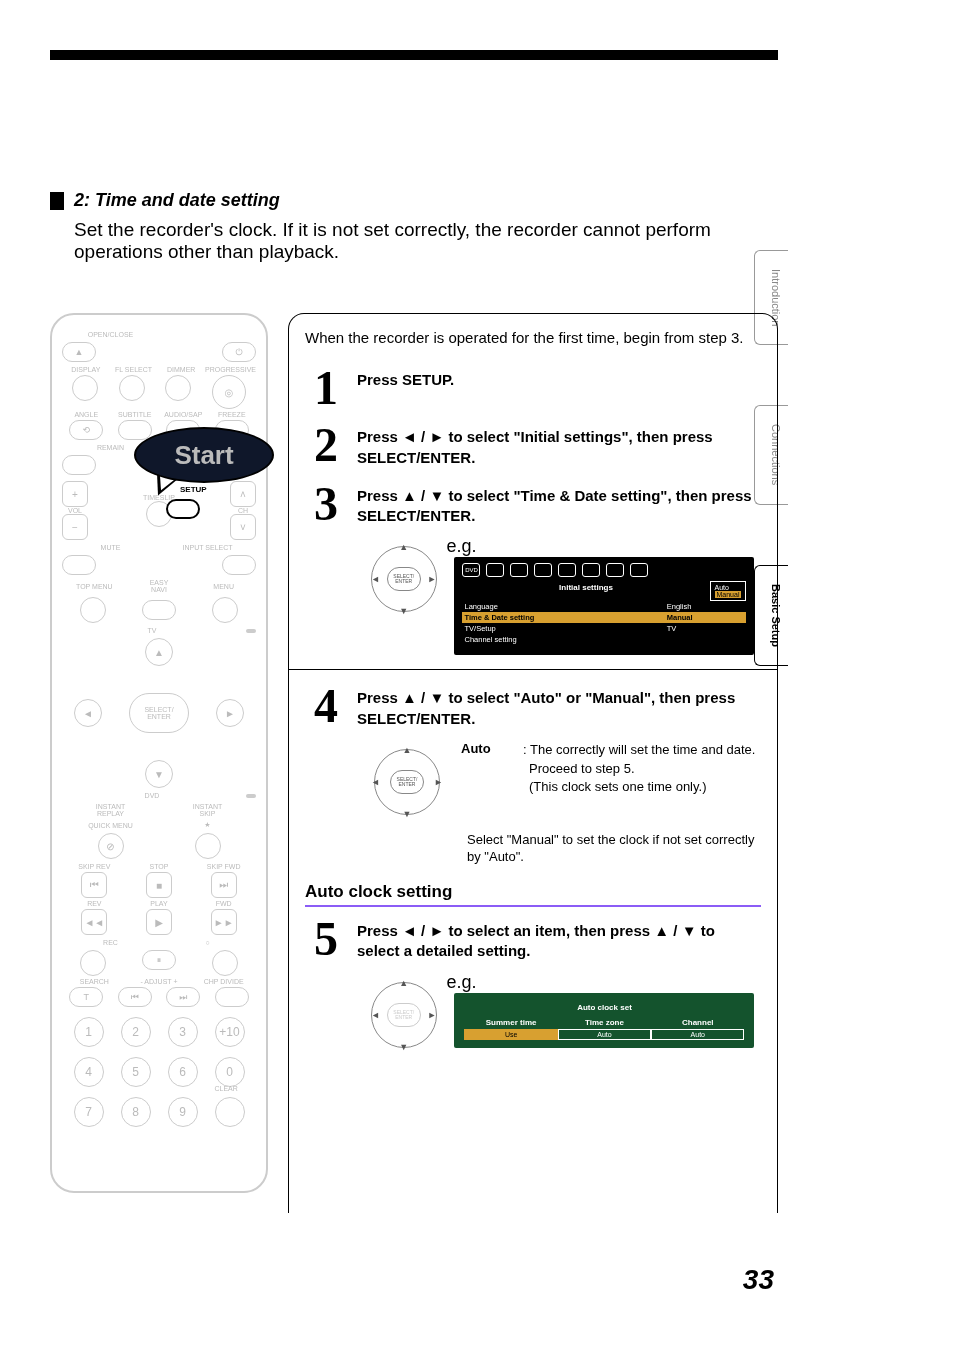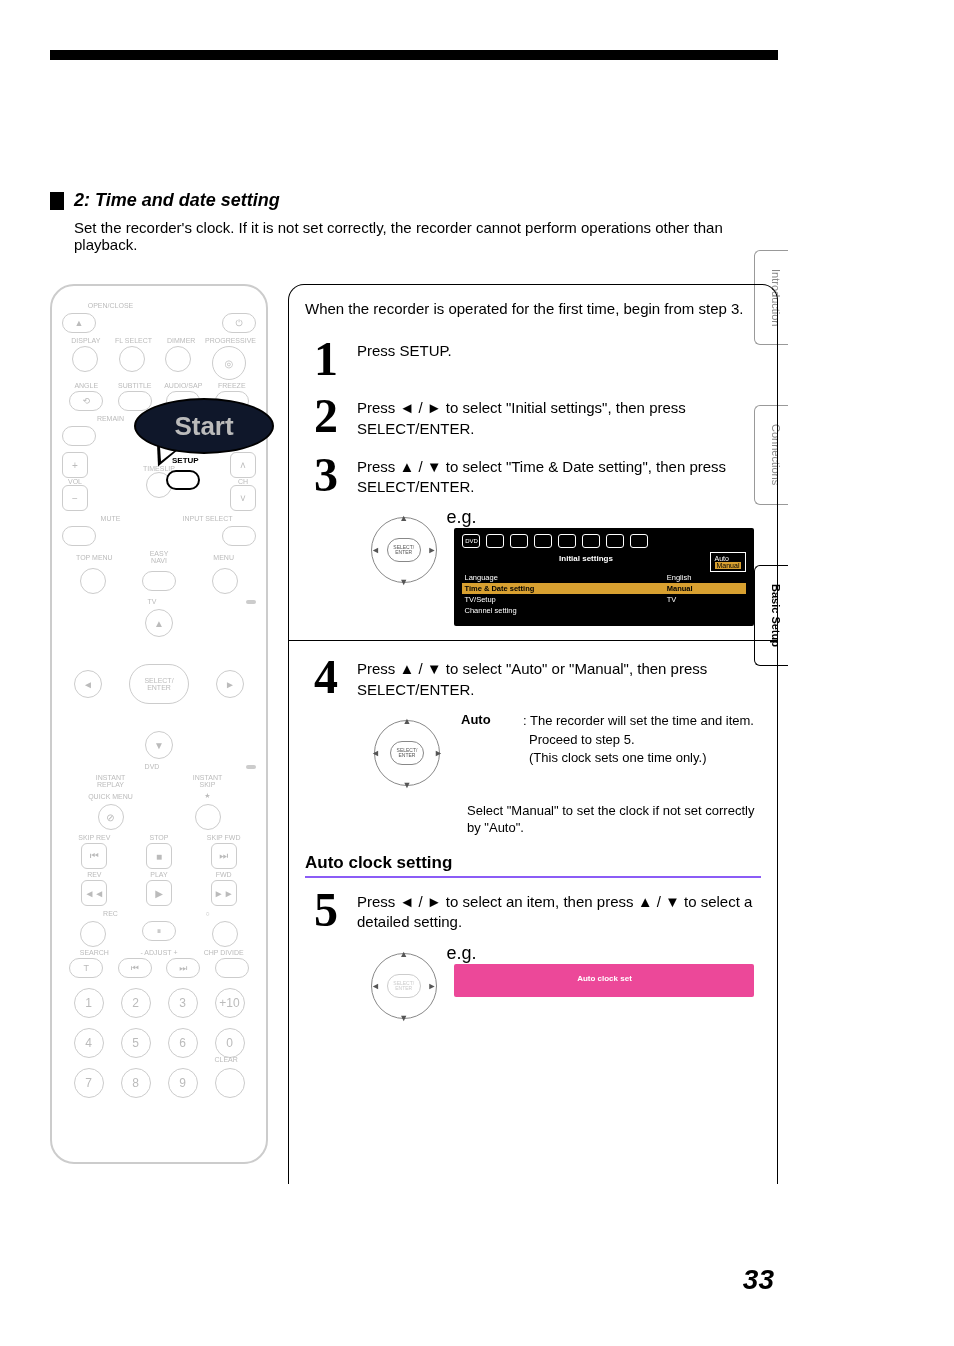--- a/index.html
+++ b/index.html
@@ -29,23 +29,23 @@
     align-items: center;
     margin-bottom: 8px;
   }
   .section-marker {
     width: 14px; height: 18px; background: #000; margin-right: 10px;
   }
   .section-title {
     font-size: 18px; font-weight: bold; font-style: italic;
   }
   .section-desc {
-    font-size: 15px;
+    font-size: 19px;
     margin-left: 24px;
-    margin-bottom: 31px;
+    margin-bottom: 50px;
   }
   
   .tabs {
     position: absolute;
     right: -10px;
     top: 200px;
     width: 34px;
     display: flex;
     flex-direction: column;
     gap: 60px;
@@ -125,21 +125,21 @@
     position:absolute; left:100px; top:158px; width:0; height:0;
     border-left:10px solid transparent; border-right:14px solid transparent;
     border-top:24px solid #000; transform: rotate(20deg); z-index:4;
   }
   .start-tail::after{
     content:""; position:absolute; left:-7px; top:-24px; width:0;height:0;
     border-left:8px solid transparent; border-right:11px solid transparent;
     border-top:18px solid #fff;
   }
   .setup-pointer {
-    position:absolute; left:120px; top:170px; font-size:8px; font-weight:bold; color:#000;
+    position:absolute; left:128px; top:170px; font-size:8px; font-weight:bold; color:#000;
   }
   .setup-btn-hl {
     position:absolute; left:114px; top:184px;
     width:34px; height:20px; border:2px solid #000; border-radius:10px;
     background:#fff; z-index:3;
   }
   
   .steps {
     flex: 1;
     border: 1.5px solid #000;
@@ -152,21 +152,21 @@
     position: relative;
   }
   .steps-intro { font-size:15px; font-weight:normal; margin-bottom:18px; line-height:1.35; }
   .step { display:flex; gap:10px; margin-bottom: 14px; align-items:flex-start; }
   .step .num {
     font-family: Georgia, 'Times New Roman', serif;
     font-size: 48px; font-weight:bold; line-height:0.9;
     min-width: 42px; text-align:center;
   }
   .step .body { flex:1; padding-top:4px; }
-  .step .title { font-size:15px; font-weight:normal; line-height:1.35; }
+  .step .title { font-size:15px; font-weight:bold; line-height:1.35; }
   .step .sub { margin-top: 10px; }
   .nav-widget {
     width: 80px; height: 78px; position:relative; margin: 4px 0 0 10px;
     display:inline-block; vertical-align:top;
   }
   .nav-widget .ring {
     position:absolute; left:50%; top:50%; transform:translate(-50%,-50%);
     width:66px; height:66px; border:1.5px solid #888; border-radius:50%;
   }
   .nav-widget .ctr {
@@ -216,21 +216,21 @@
     content:""; position:absolute; left:0; top:0;
     border-top:5px solid transparent; border-bottom:5px solid transparent;
     border-left:8px solid #888;
   }
   .page-arrow::after{
     content:""; position:absolute; left:3px; top:0;
     border-top:5px solid transparent; border-bottom:5px solid transparent;
     border-left:8px solid #888;
   }
   .osd2 {
-    display:inline-block; background:#ec4899; color:#fff; font-size:8px;
+    display:inline-block; background:#14532d; color:#fff; font-size:8px;
     padding:10px 10px 8px 10px; width:300px; border-radius:2px; margin-left:8px;
   }
   .osd2 .t { text-align:center; font-weight:bold; margin-bottom:6px; font-size:8px;}
   .osd2 .cols { display:flex; justify-content:space-between; text-align:center;}
   .osd2 .col { flex:1; }
   .osd2 .col .h { font-weight:bold; margin-bottom:2px;}
   .osd2 .col .v { border:1px solid #fff; padding:1px 0; font-size:7px;}
   .osd2 .col.first .v { background:#d8a030; color:#000; border-color:#d8a030;}
   .step4-opts { display:flex; gap:14px; align-items:flex-start; }
   .step4-text { flex:1; }
@@ -525,21 +525,21 @@
               <div class="ctr" style="white-space:pre;">SELECT/
 ENTER</div>
               <div class="a au">▲</div>
               <div class="a ad">▼</div>
               <div class="a al">◄</div>
               <div class="a ar">►</div>
             </div>
             <div class="step4-text">
               <div class="opt-row">
                 <span class="k">Auto</span>
-                <span class="opt-desc">: The recorder will set the time and item.</span>
+                <span class="opt-desc">: The correctly will set the time and date.</span>
               </div>
               <div class="opt-cont">Proceed to step 5.</div>
               <div class="opt-cont">(This clock sets one time only.)</div>
             </div>
           </div>
           <div class="note">Select "Manual" to set the clock if not set correctly by "Auto".</div>
         </div>
       </div>
 
       <div class="subhead">Auto clock setting</div>
@@ -555,20 +555,34 @@
 ENTER</div>
               <div class="a au">▲</div>
               <div class="a ad">▼</div>
               <div class="a al">◄</div>
               <div class="a ar">►</div>
             </div>
             <div>
               <span class="eg-label">e.g.</span>
               <div class="osd2">
                 <div class="t">Auto clock set</div>
+                <div class="cols">
+                  <div class="col first">
+                    <div class="h">Summer time</div>
+                    <div class="v">Use</div>
+                  </div>
+                  <div class="col">
+                    <div class="h">Time zone</div>
+                    <div class="v">Auto</div>
+                  </div>
+                  <div class="col">
+                    <div class="h">Channel</div>
+                    <div class="v">Auto</div>
+                  </div>
+                </div>
               </div>
             </div>
           </div>
         </div>
       </div>
 
     </div>
   </div>
 
   <div class="page-num">33</div>

